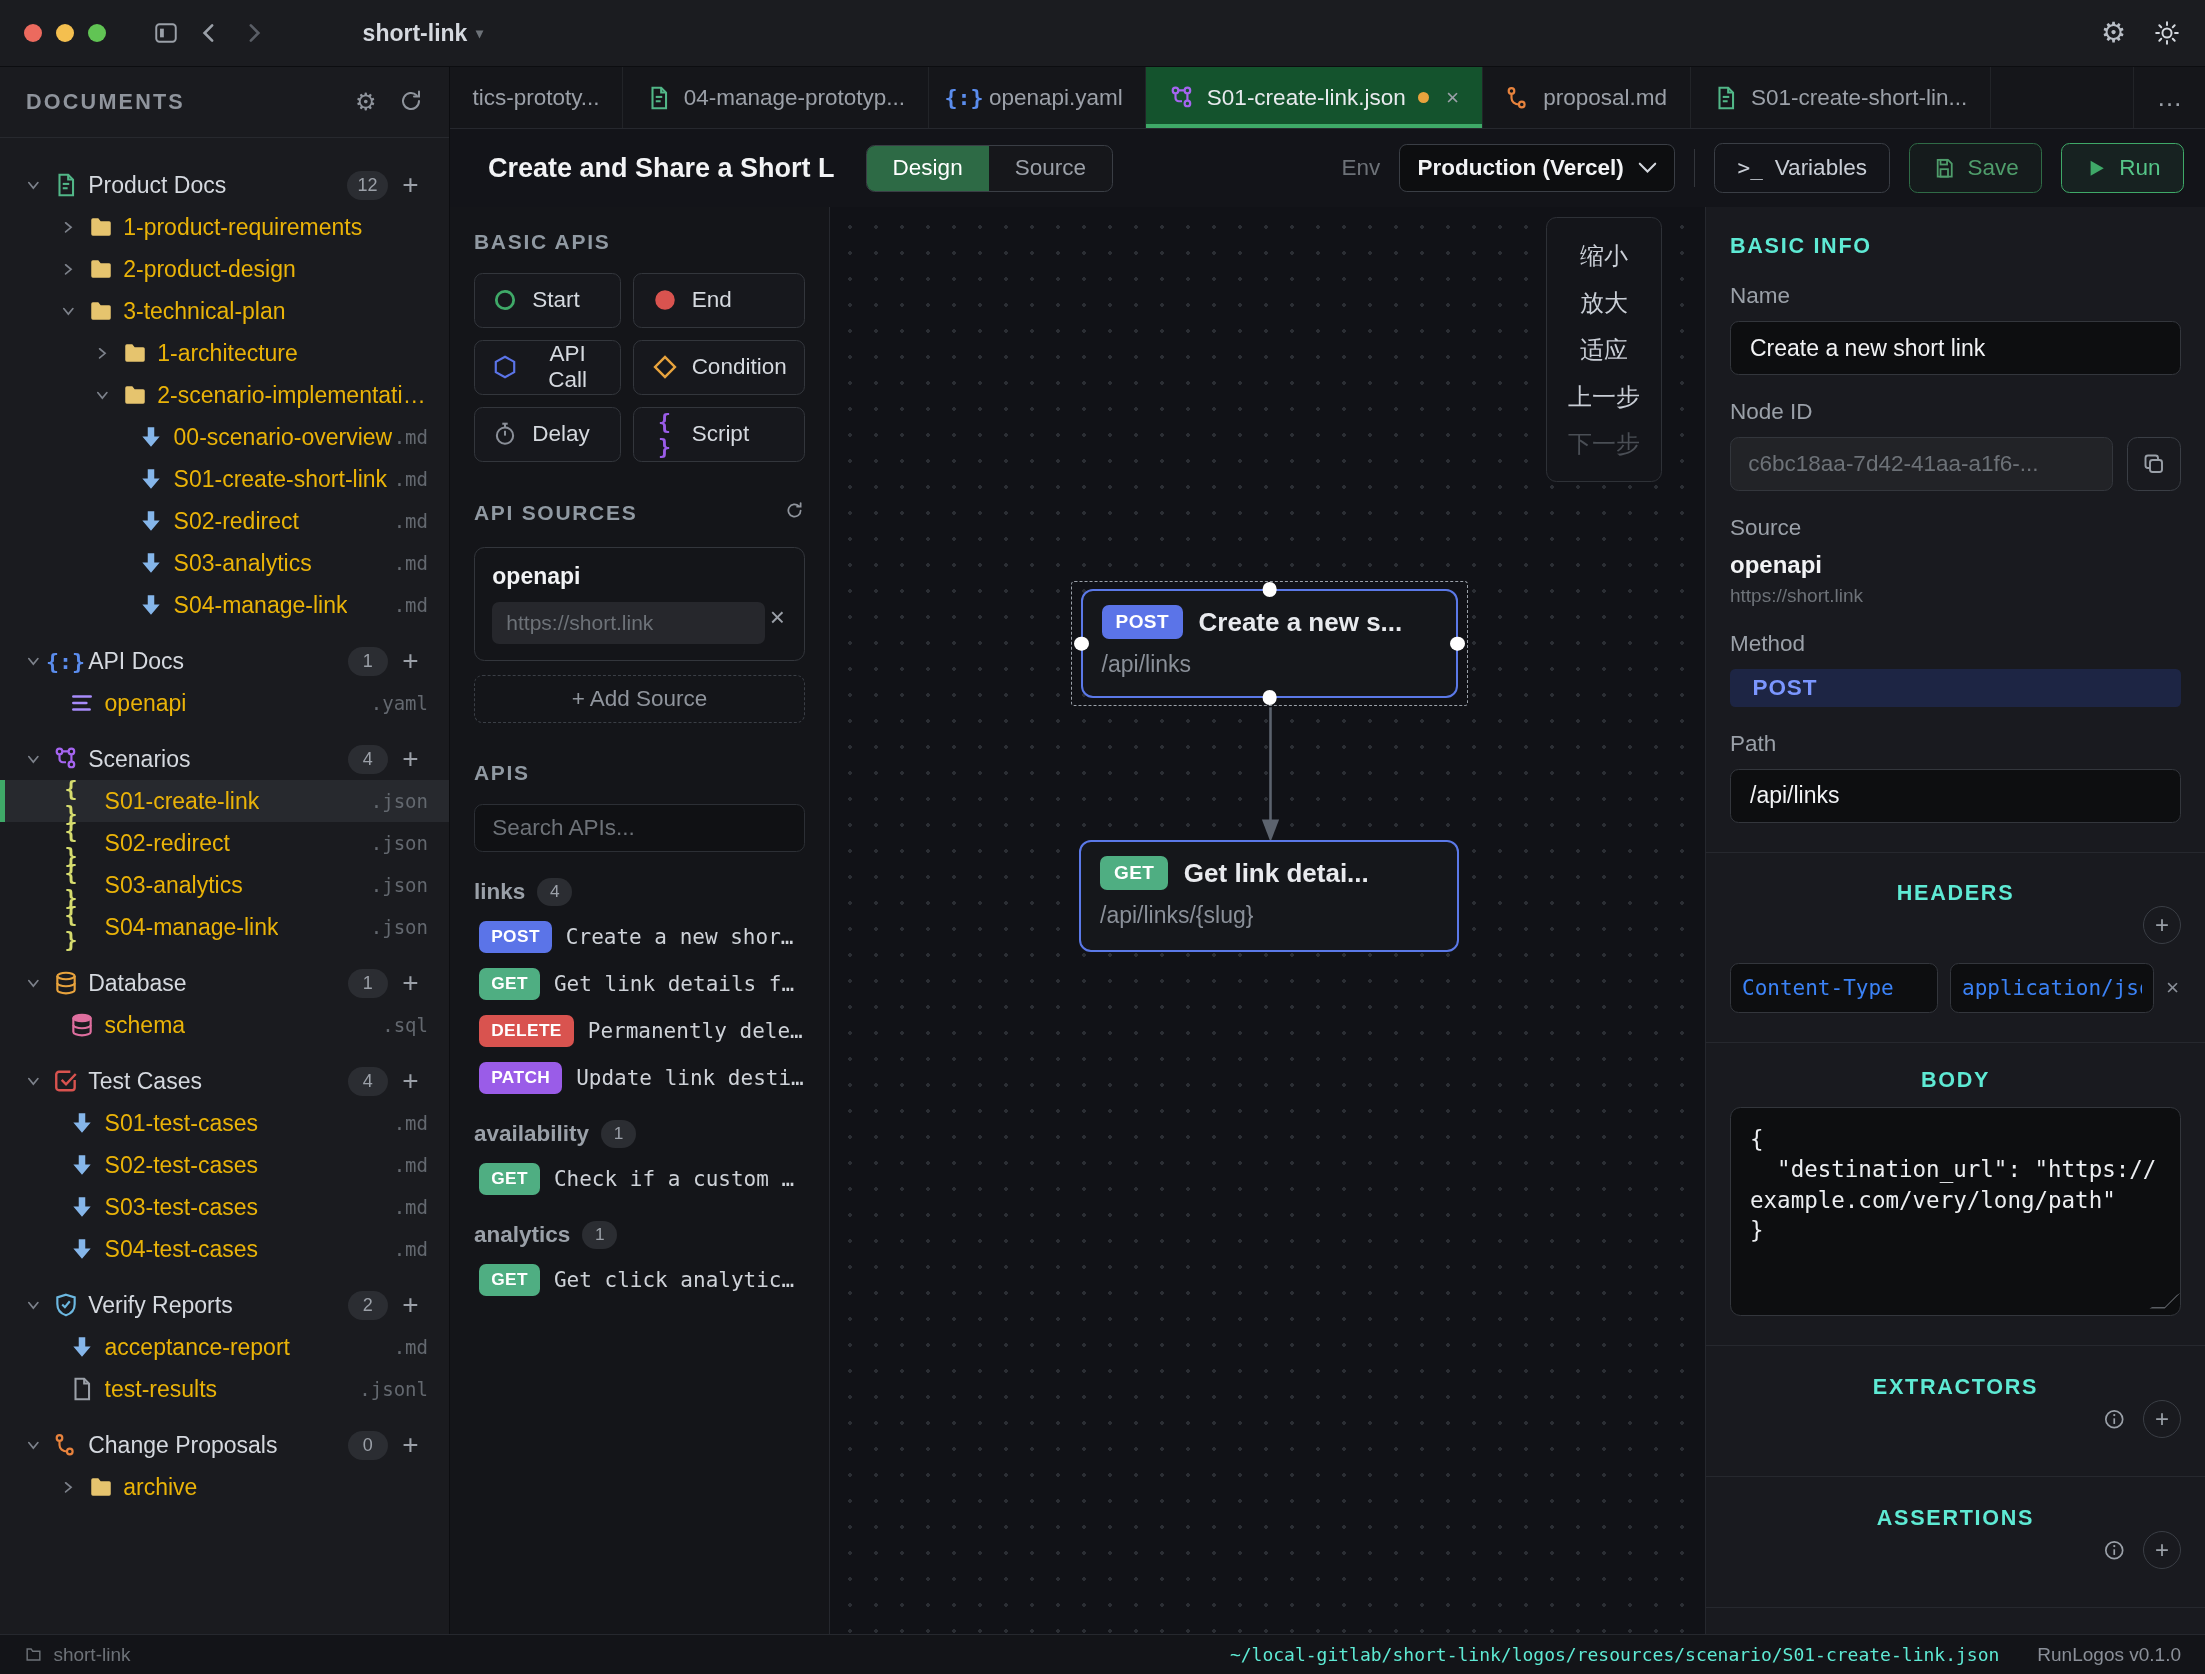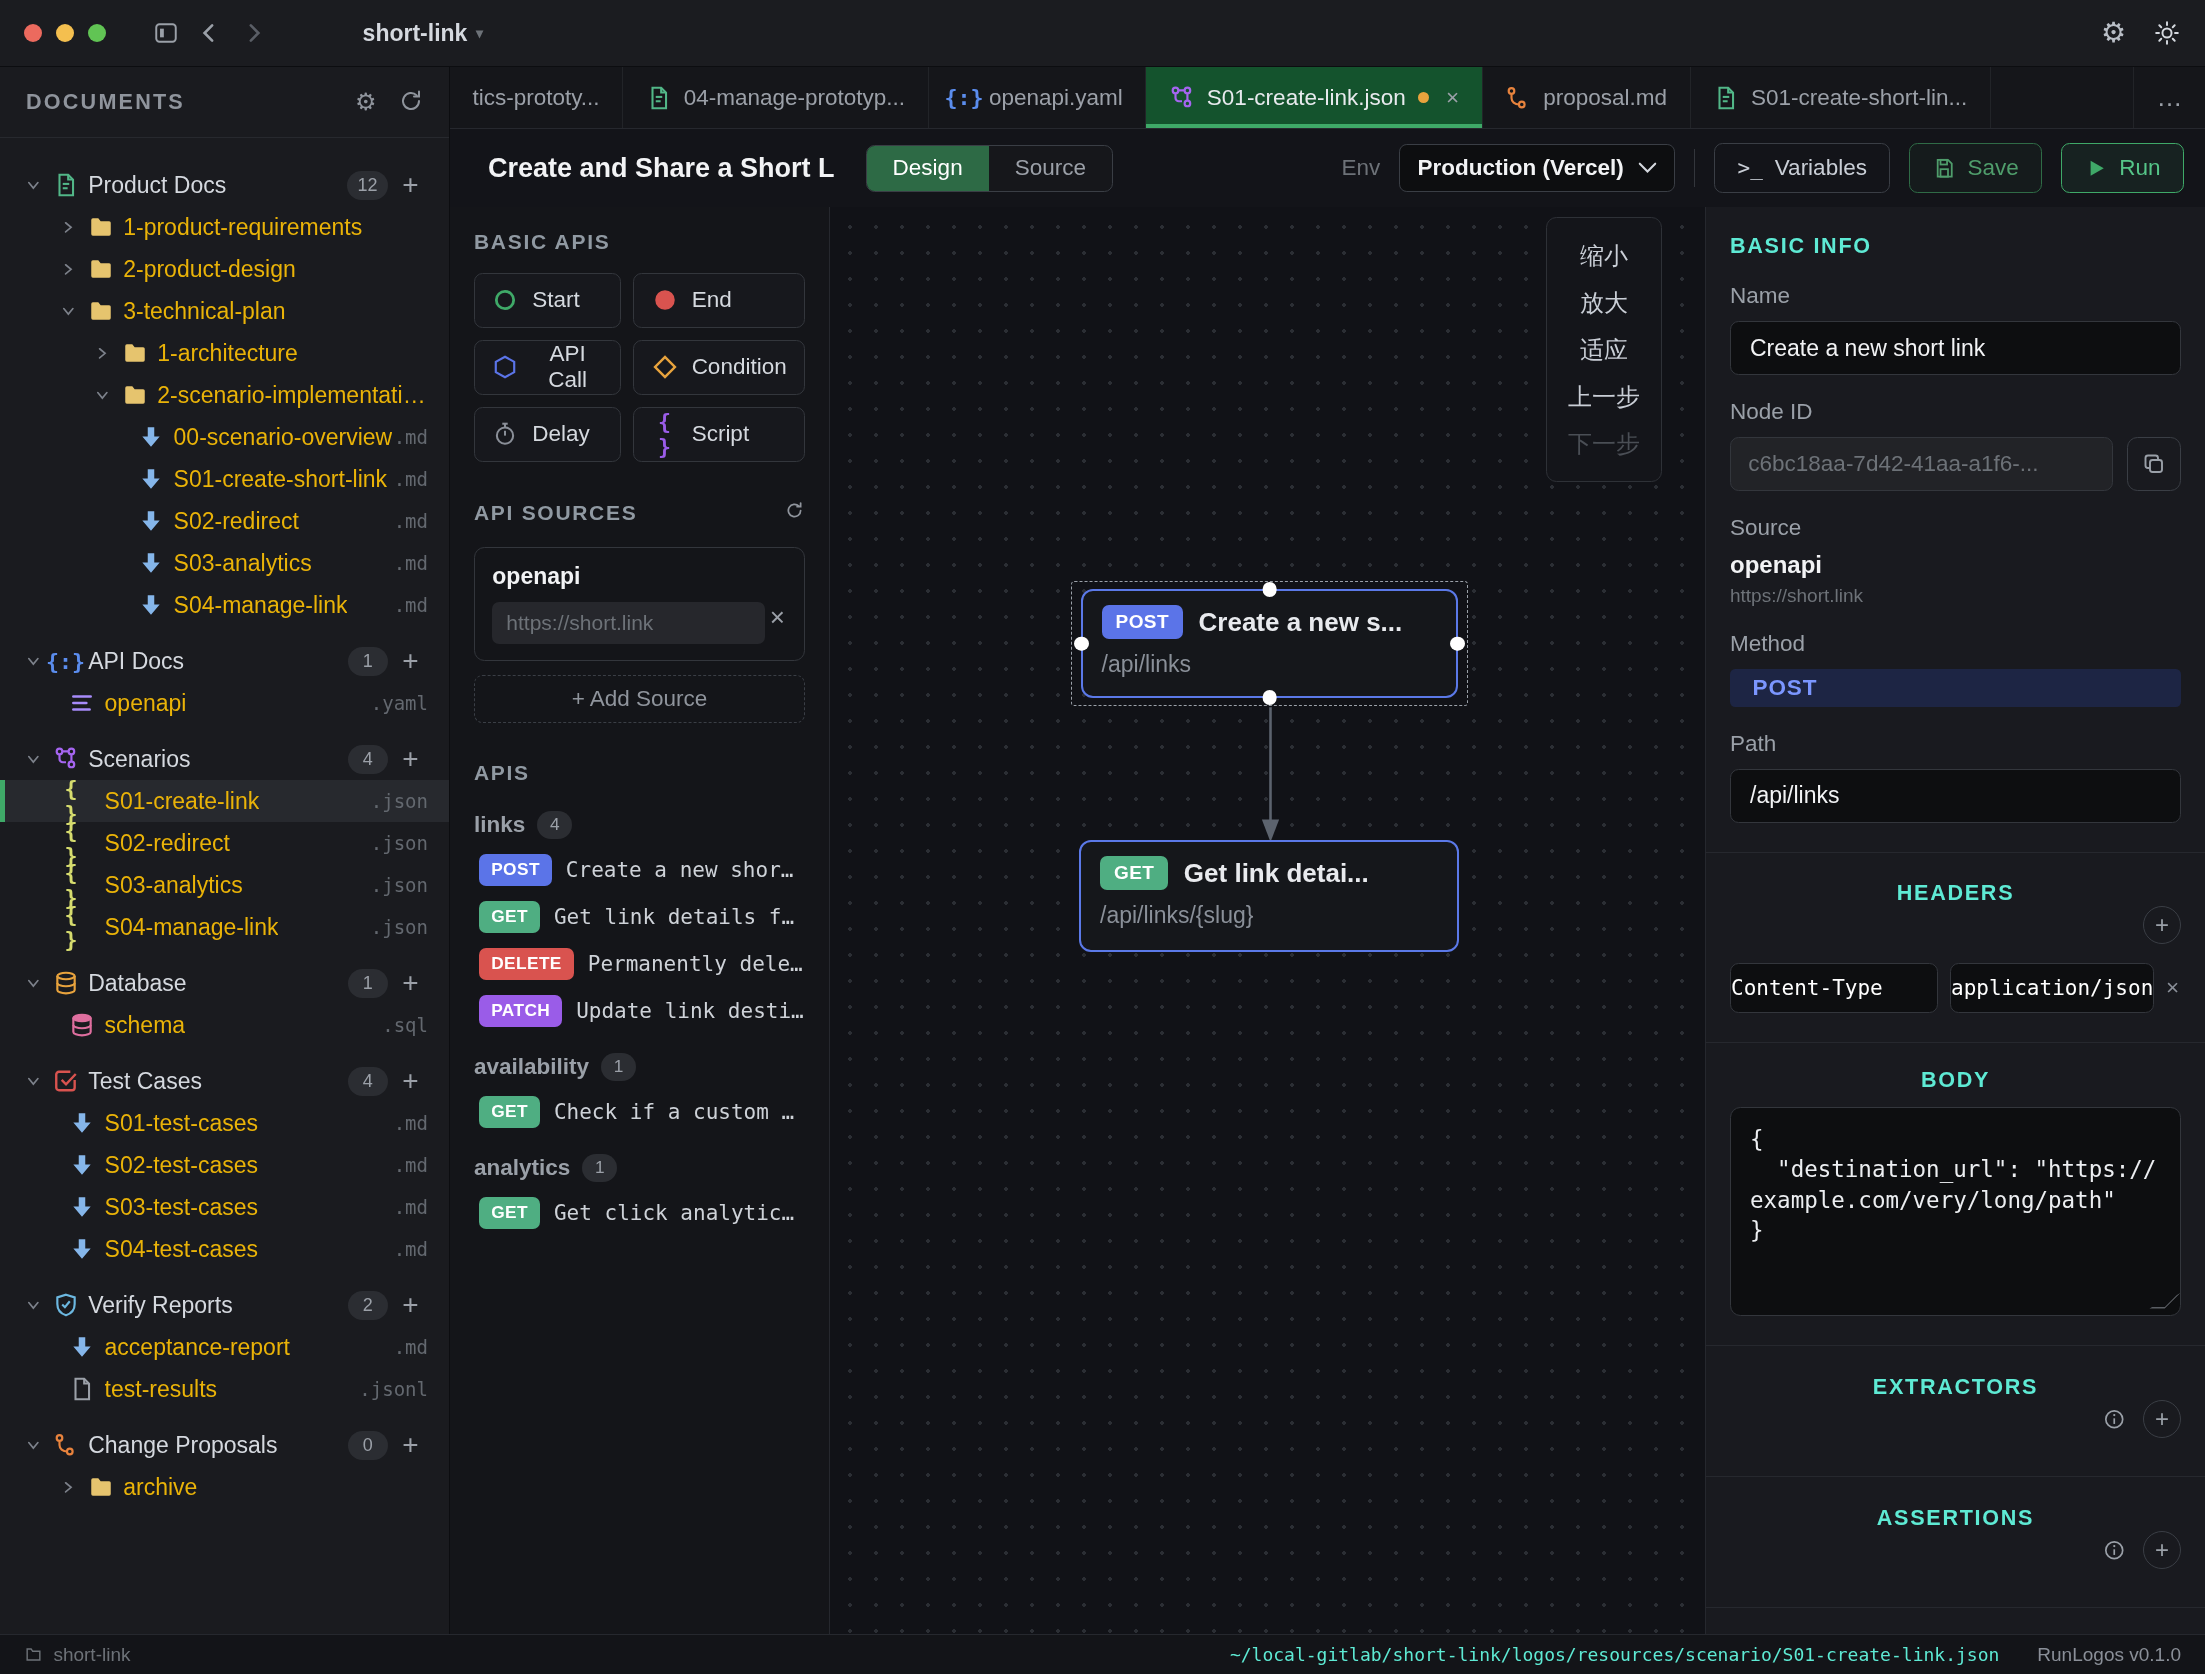--- a/index.html
+++ b/index.html
@@ -161,22 +161,22 @@
   .method-bar { margin-top:12px; height:38px; background:#1d2544; border-radius:5.2px; display:flex; align-items:center;
                 padding:0 22.5px; color:#7b96ff; font-weight:700; font-size:22.5px; letter-spacing:0.9px; }
   .i-div { height:0.9px; background:#26282e; margin:29px -24px 0 -24px; }
   .sec-head { margin-top:28px; display:flex; align-items:center;flex-direction:column; }
   .sec-tools { margin-left:auto; display:flex; gap:12px; align-items:center; }
   .circ { width:38px; height:38px; border-radius:50%; border:0.9px solid #3a3e45; color:#9aa0a8;
           display:flex; align-items:center; justify-content:center; font-size:24px; background:transparent; }
   .circ.sm { width:33px; height:33px; border-color:transparent; }
   .circ svg { width:22.5px; height:22.5px; }
   .hdr-row { margin-top:19px; display:flex; gap:12px; align-items:center; }
-  .hdr-in { height:50px; background:#0d0e10; border:0.9px solid #33363c; border-radius:8.6px; color:#ffffff;
-            font-family:"DejaVu Sans Mono", monospace; font-size:21px; padding:0 0; }
+  .hdr-in { height:50px; background:#0d0e10; border:0.9px solid #33363c; border-radius:8.6px; color:#3b82f6;
+            font-family:"DejaVu Sans Mono", monospace; font-size:21px; padding:0 11px; }
   .hdr-key { width:208px; } .hdr-val { width:204px; }
   .hdr-x { color:#8a8f98; font-size:22.5px; }
   .body-box { margin-top:14px; position:relative; width:100%; height:209px; background:#0d0e10;
               border:0.9px solid #33363c; border-radius:10.4px; padding:15.6px 19px;
               font-family:"DejaVu Sans Mono", monospace; font-size:22.5px; line-height:1.35; color:#eceef1;
               white-space:pre-wrap; word-break:break-all; overflow:hidden; }
   .rsz { position:absolute; right:7px; bottom:7px; width:15.6px; height:15.6px;
          border-right:2.6px solid #6d7278; border-bottom:2.6px solid #6d7278; transform:skew(-45deg,0) rotate(0deg); opacity:.8;
          clip-path:polygon(100% 0,100% 100%,0 100%); }
   .del-btn { margin:40px 0 0 0; width:100%; height:54px; border:1.7px solid #e0524a; border-radius:8.6px;
@@ -785,20 +785,21 @@
             </span>
           </div>
           <div class="src-card">
             <div class="src-name">openapi</div>
             <input class="src-input" placeholder="https://short.link" style="">
             <span class="src-x">×</span>
           </div>
           <button class="add-src">+ Add Source</button>
 
           <div class="p-h apis-h">APIS</div>
+          <input class="search" placeholder="Search APIs..." style="">
           <div id="apiGroups">
               <div class="grp">
                 <div class="grp-h">
                   <span>links</span>
                   <span class="count">4</span>
                 </div>
                 <div class="api-item">
                   <span class="badge POST">POST</span>
                   <span class="api-desc">Create a new short l…</span>
                 </div>

